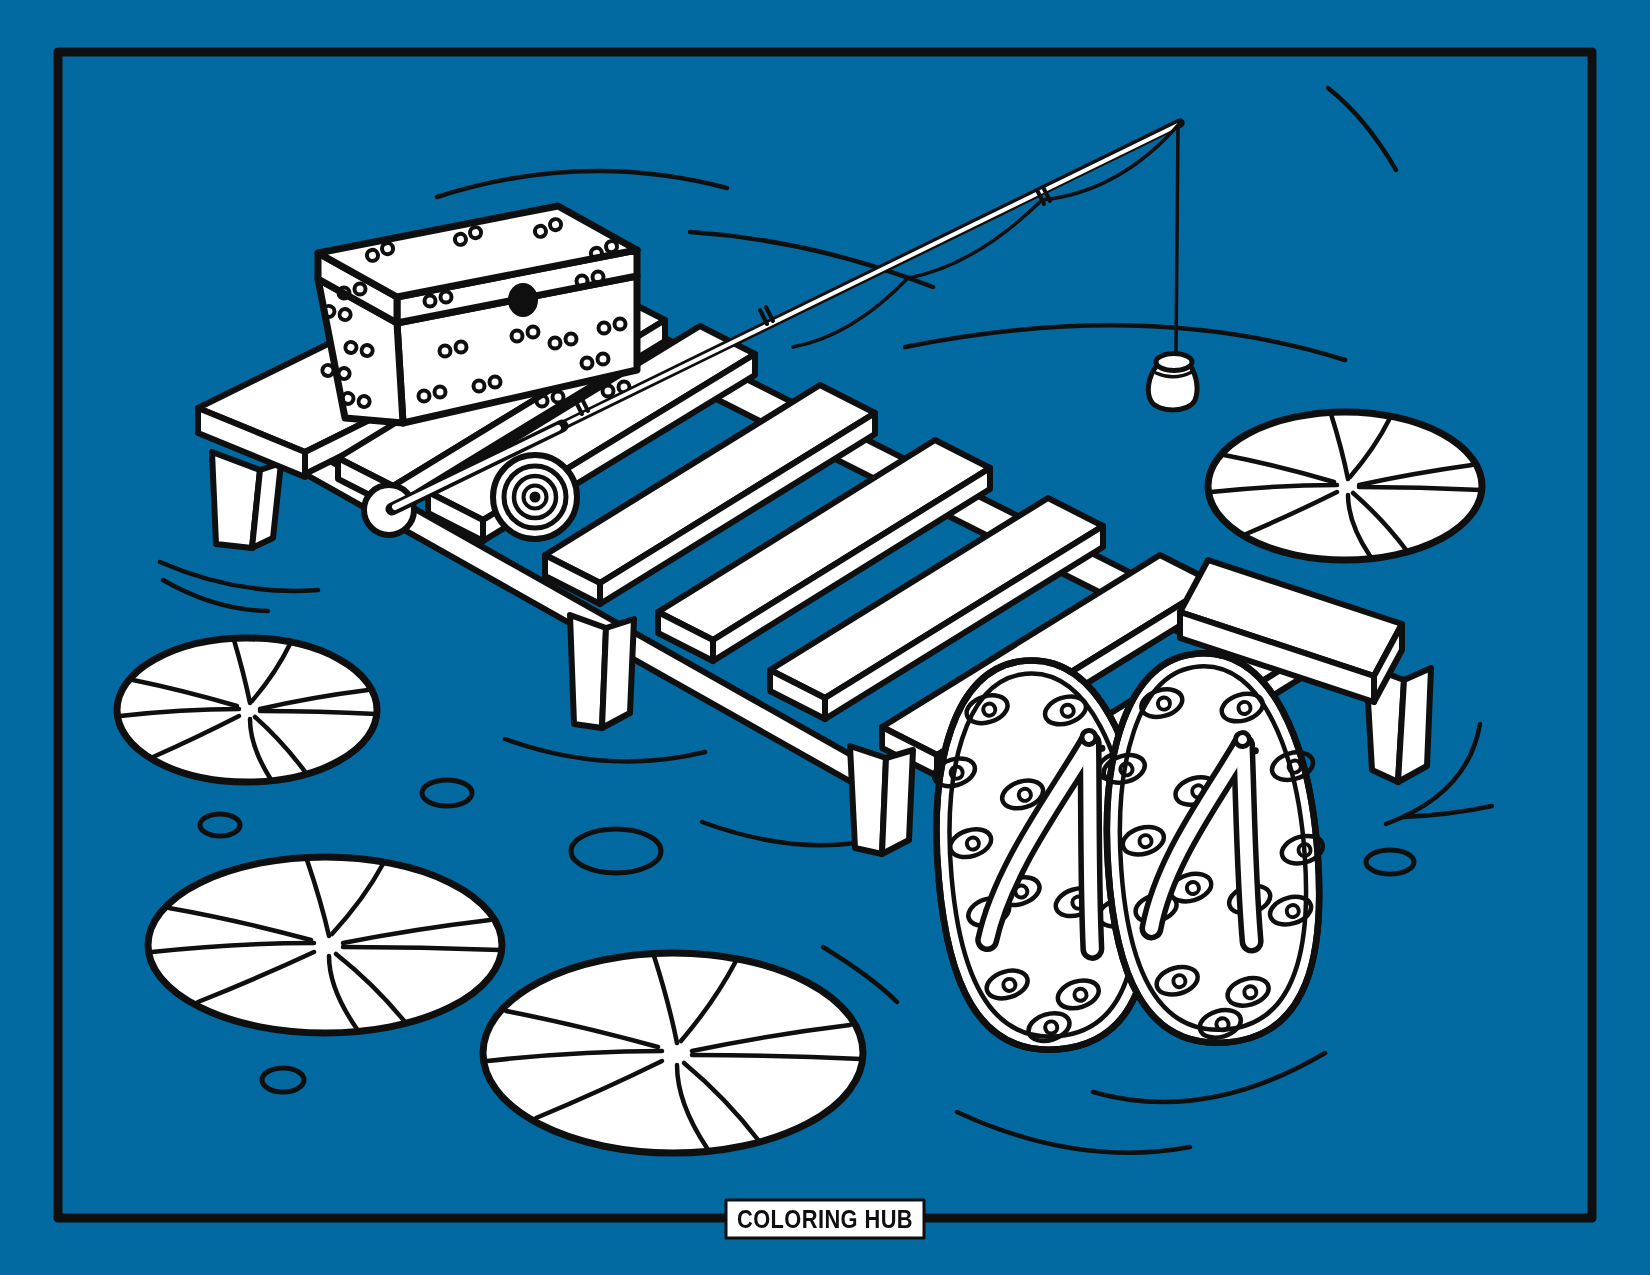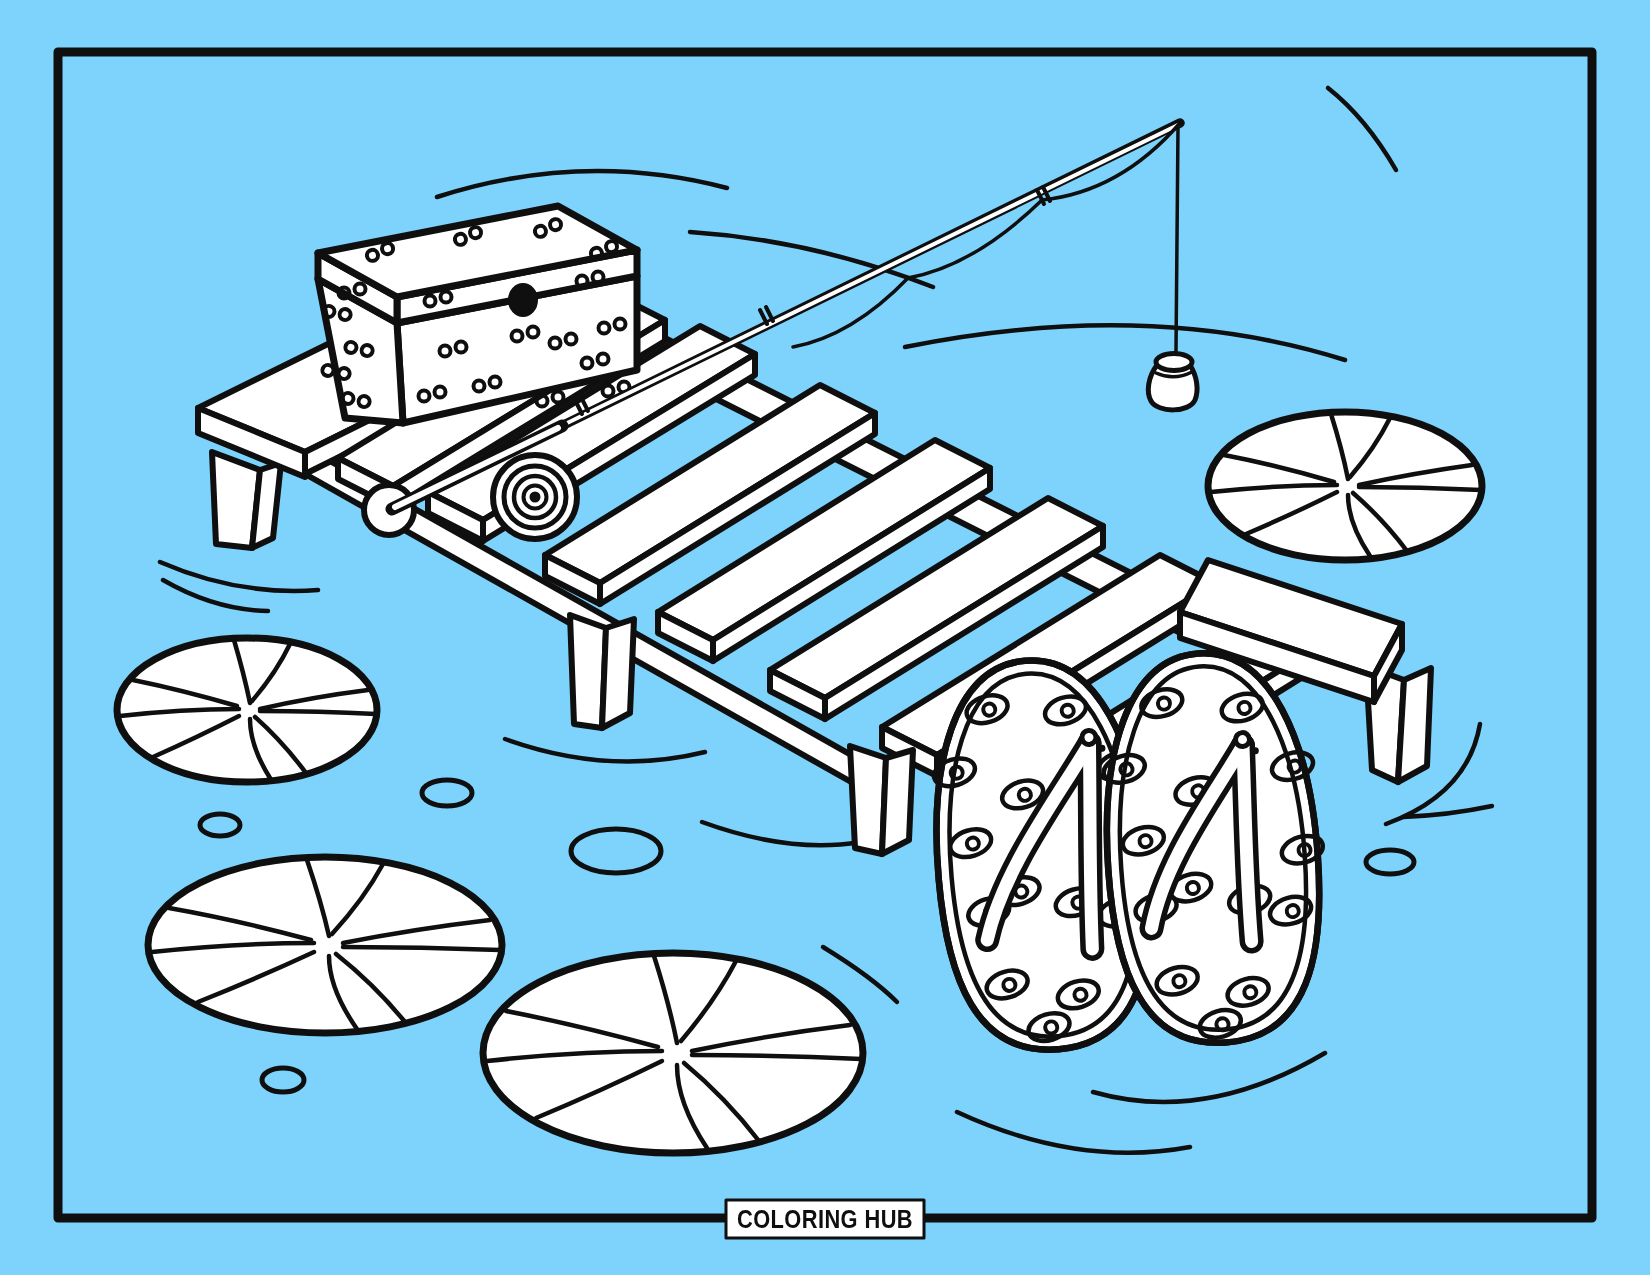--- a/index.html
+++ b/index.html
@@ -1,16 +1,16 @@
 <!DOCTYPE html>
 <html><head>
 <meta charset="utf-8">
 <style>
   html,body{margin:0;padding:0;background:#ffffff;}
-  .page{position:relative;width:1650px;height:1275px;background:#7dd3fc;overflow:hidden;
+  .page{position:relative;width:1650px;height:1275px;background:#0369a1;overflow:hidden;
         font-family:"Liberation Sans", sans-serif;}
   svg{position:absolute;left:0;top:0;}
   .ln{fill:none;stroke:#0f0f0f;stroke-linecap:round;stroke-linejoin:round;}
   .wf{fill:#ffffff;stroke:#0f0f0f;stroke-linecap:round;stroke-linejoin:round;}
   .bf{fill:#0f0f0f;stroke:none;}
   .wl{fill:none;stroke:#ffffff;stroke-linecap:round;stroke-linejoin:round;}
   .brand-text{font-family:"Liberation Sans", sans-serif;font-weight:bold;font-size:26px;
               letter-spacing:0.5px;fill:#0f0f0f;stroke:none;}
 </style>
 </head>

